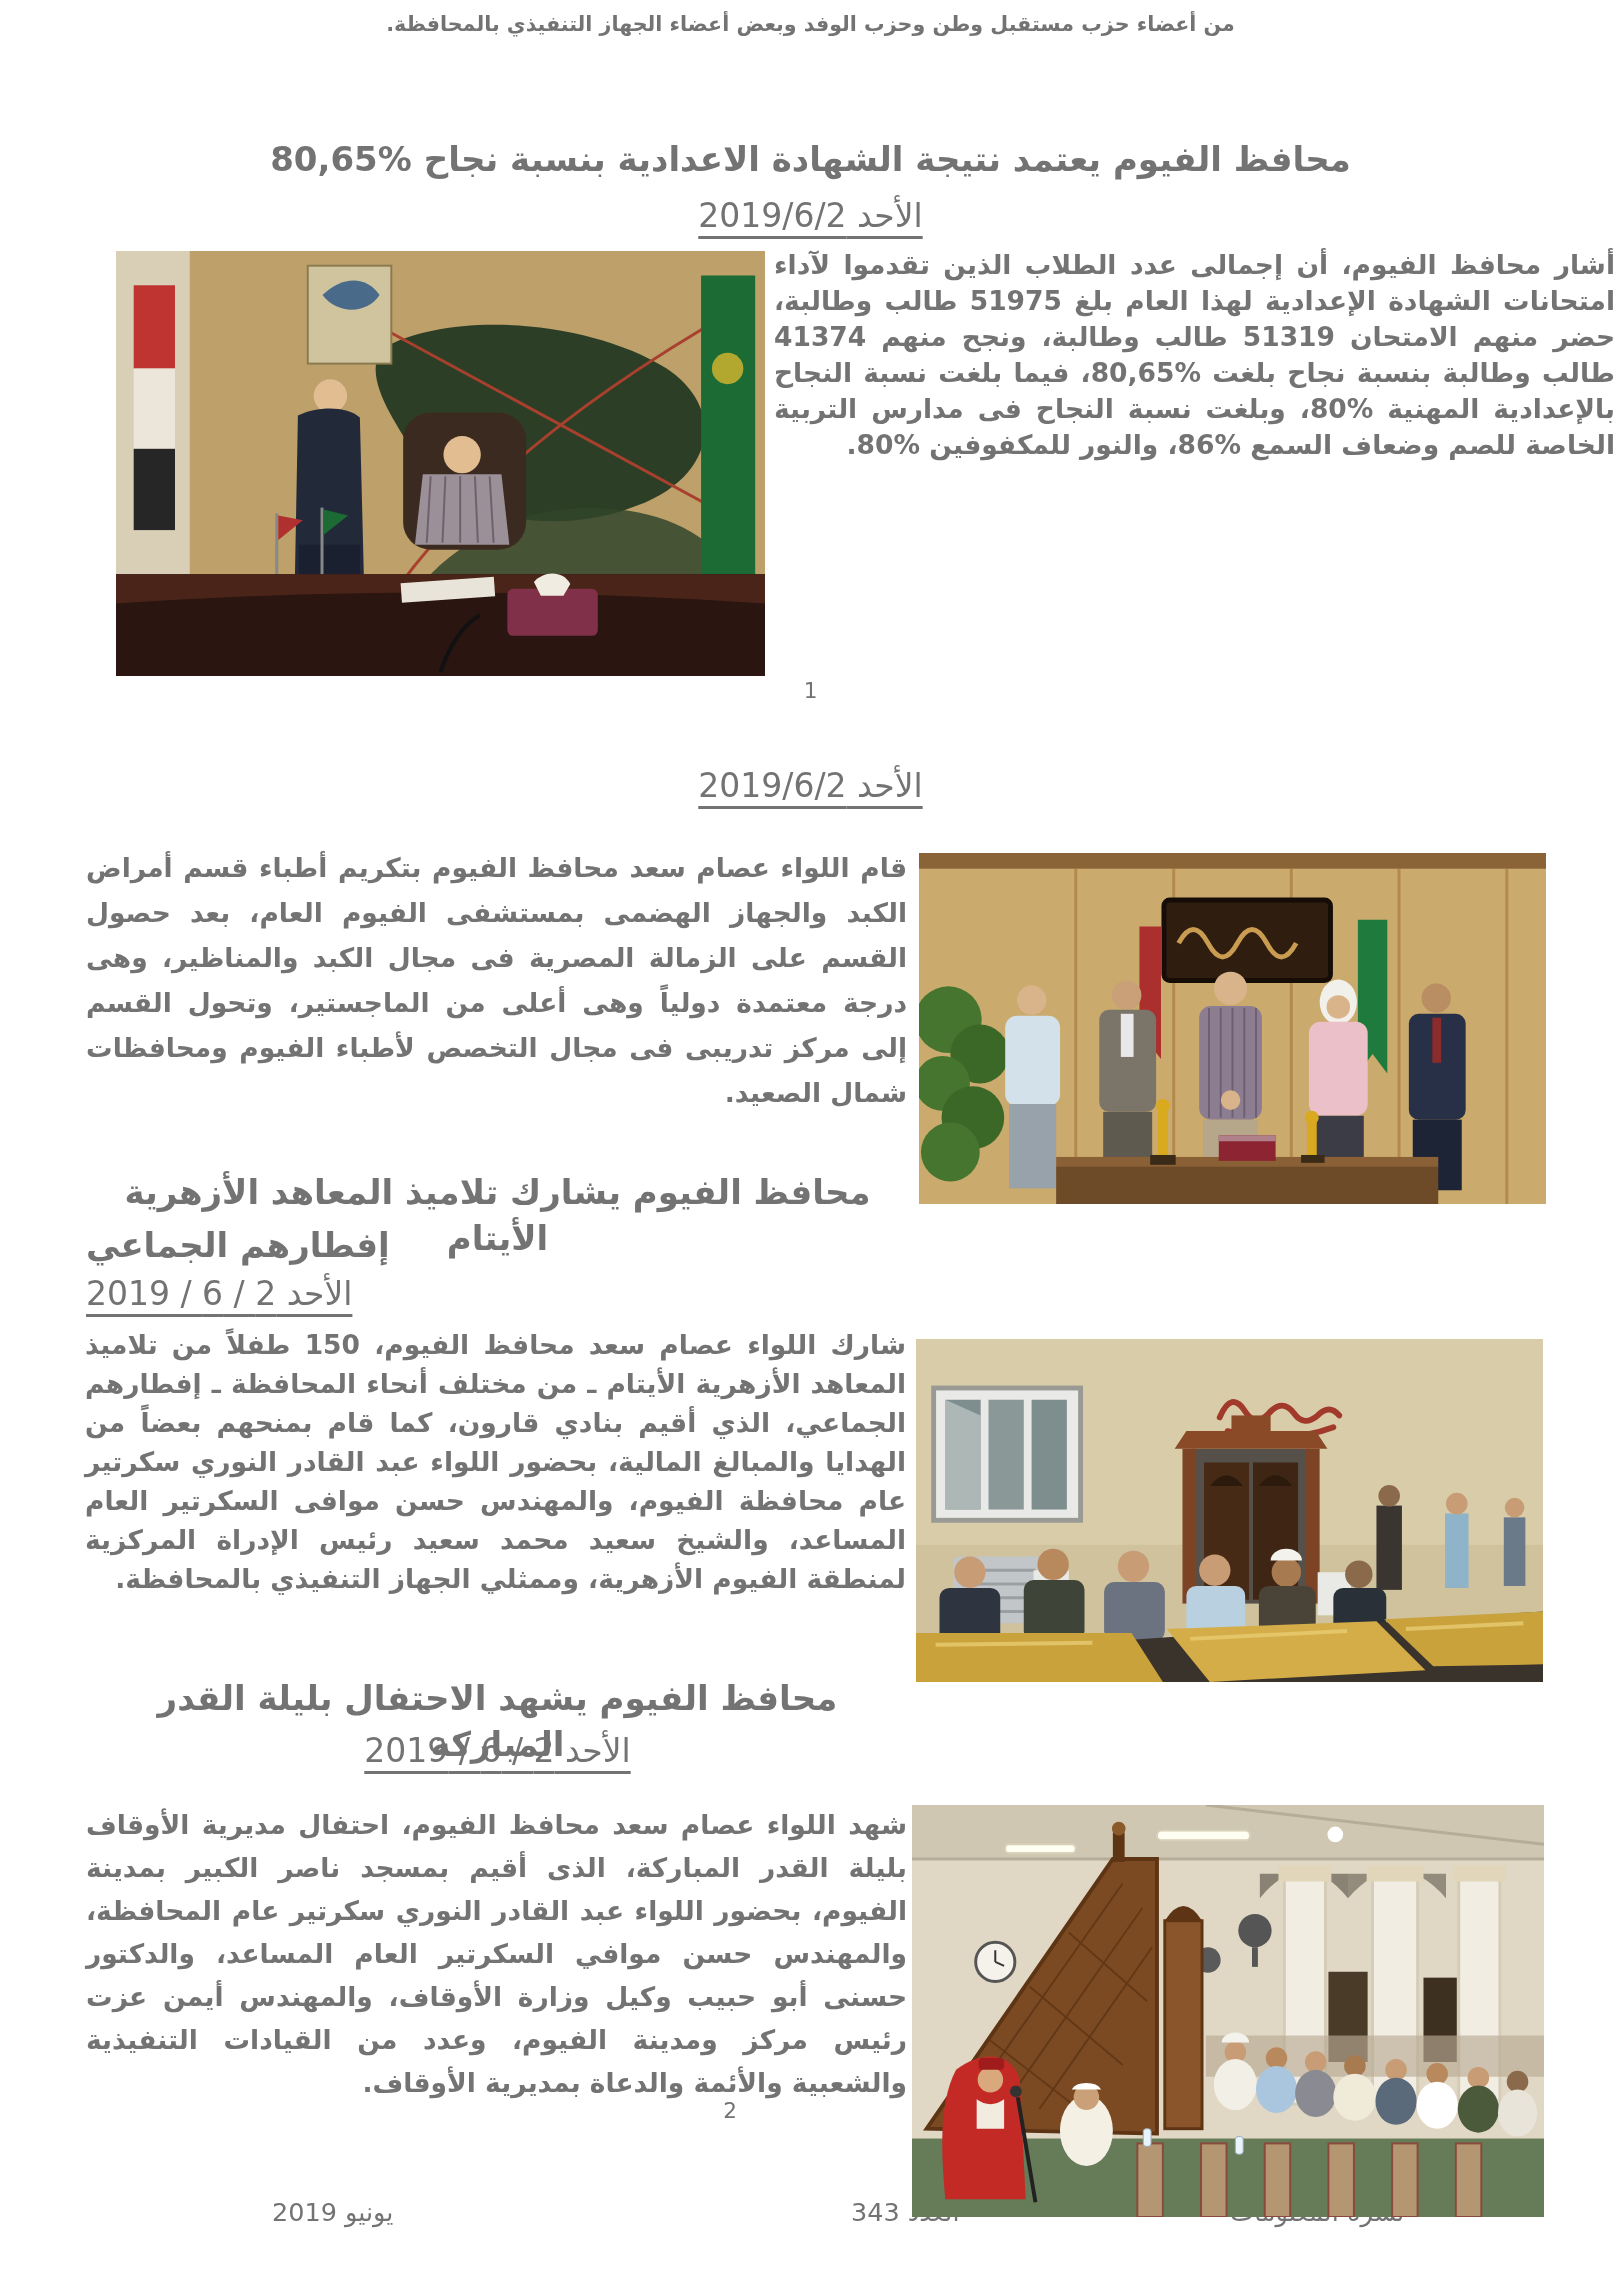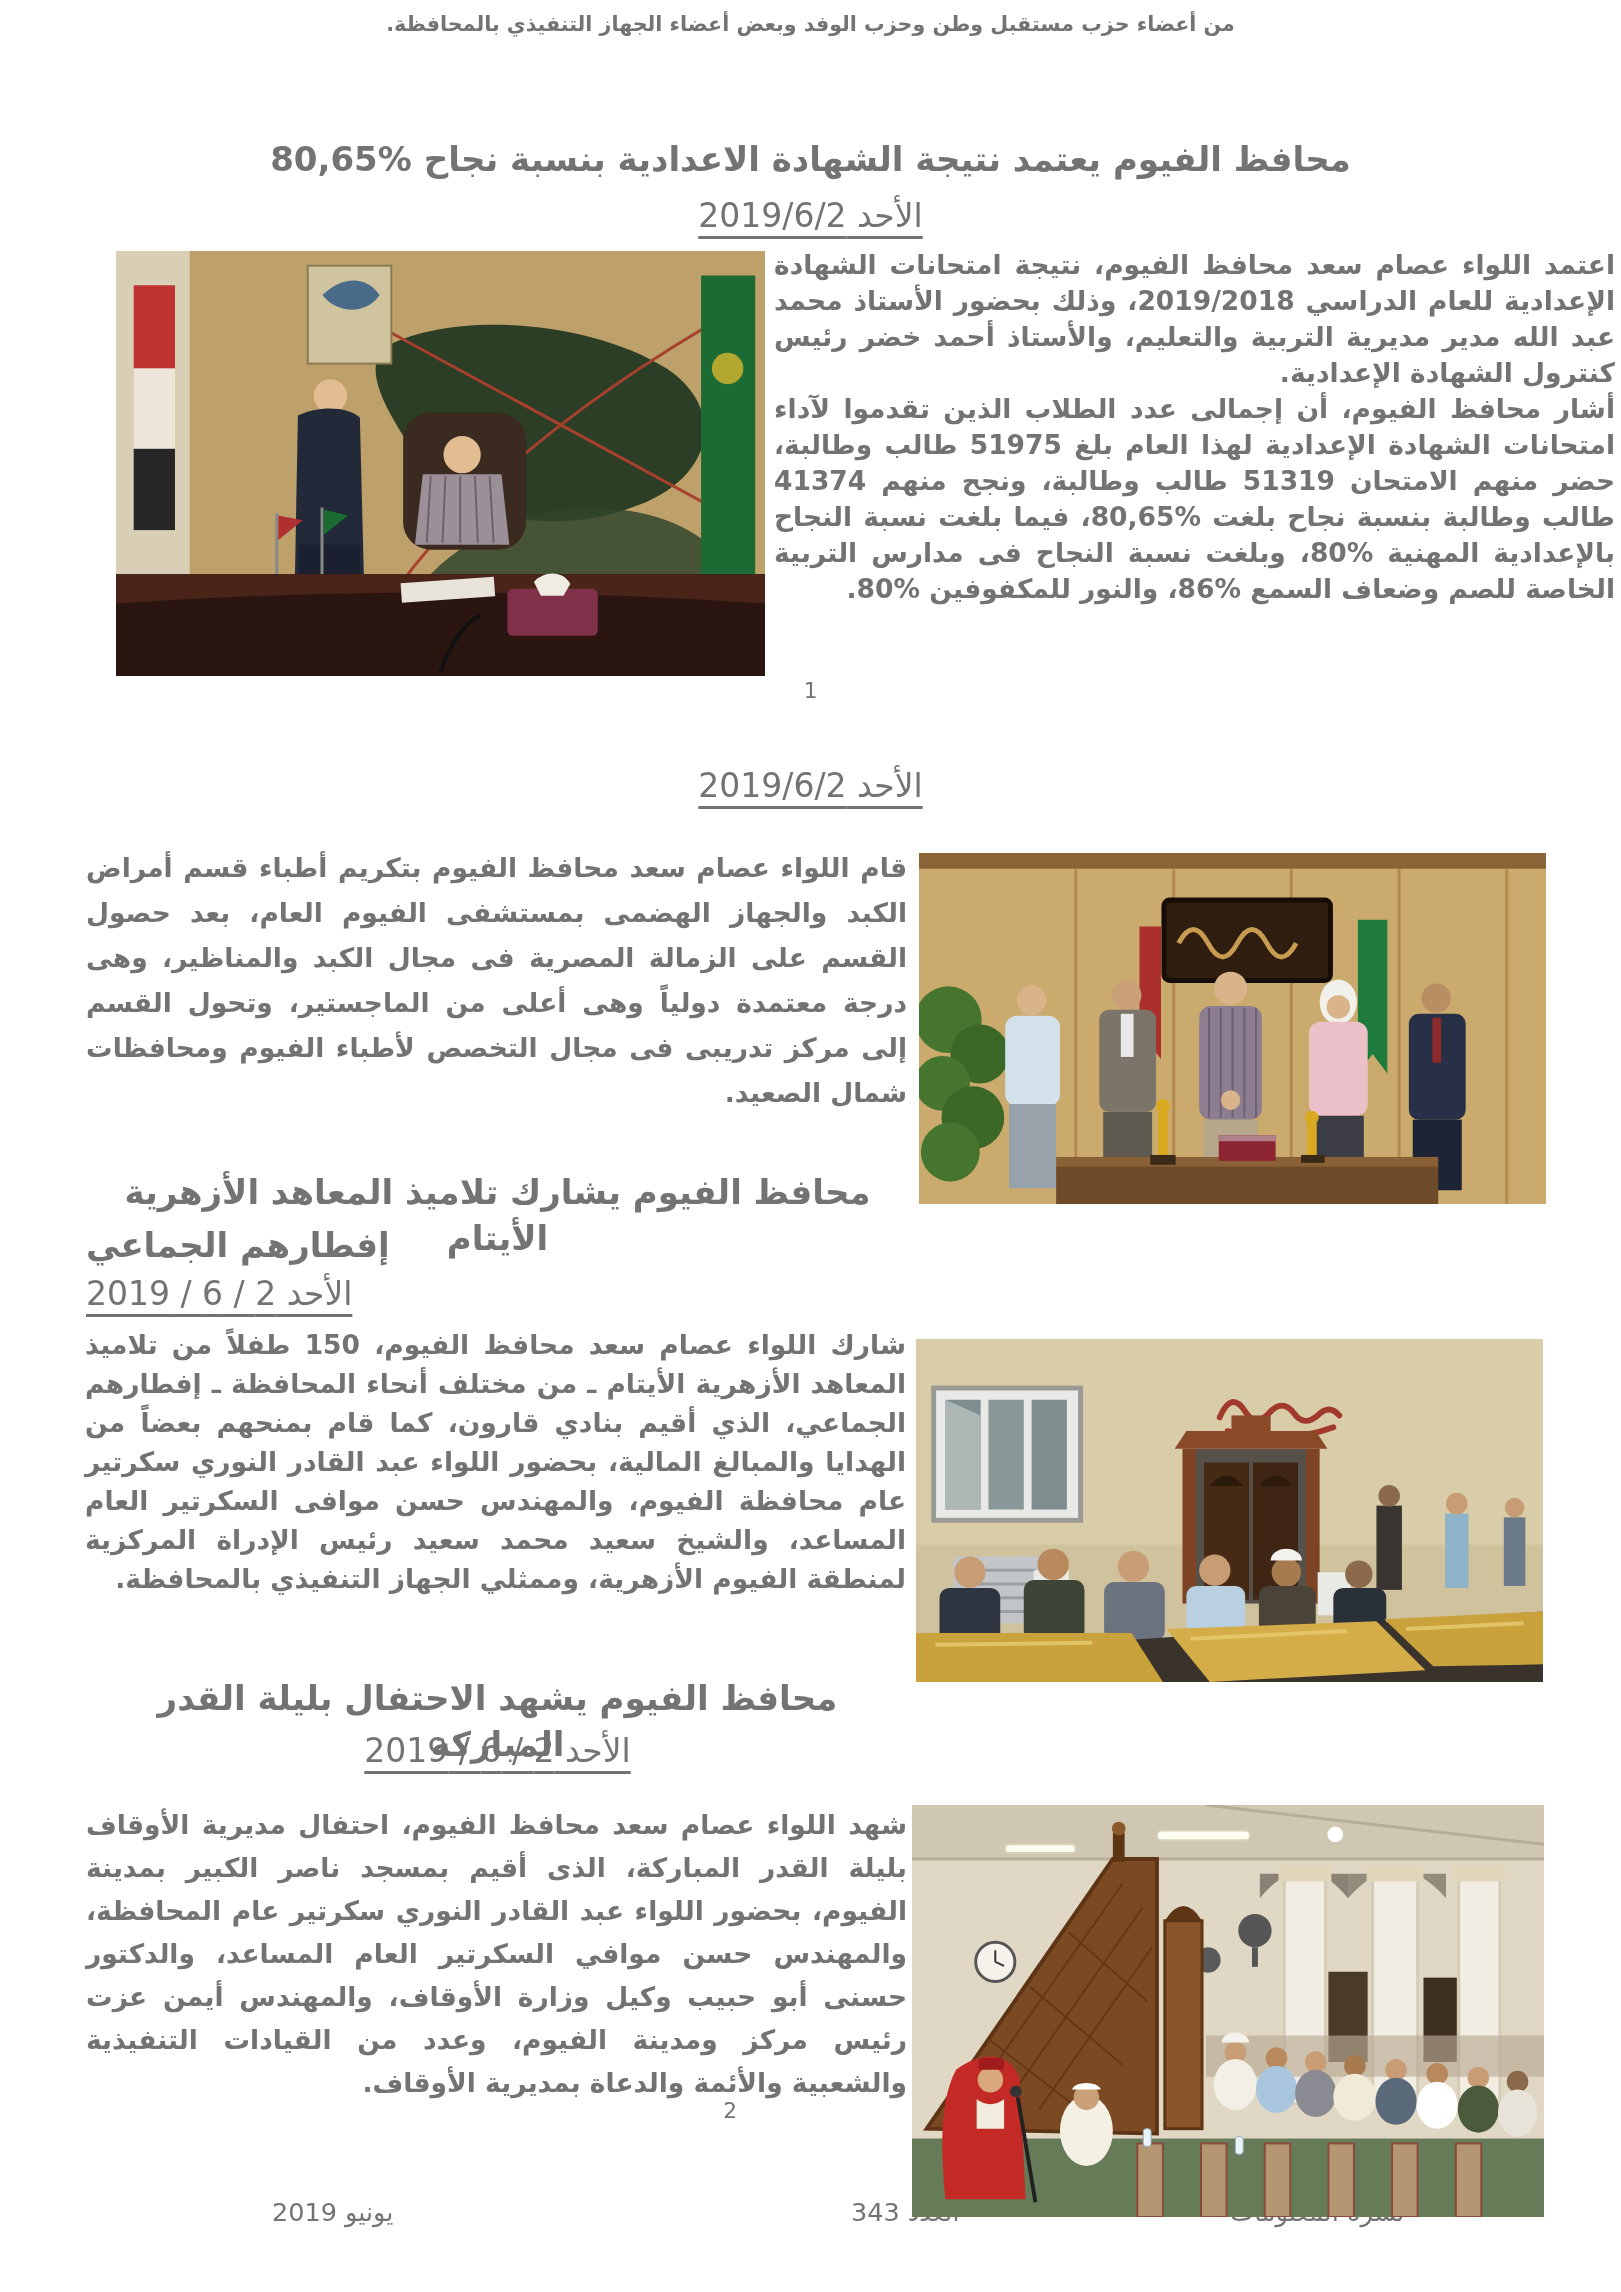--- a/index.html
+++ b/index.html
@@ -77,21 +77,20 @@
       <rect y="330" width="660" height="104" fill="#2a1510"></rect>
       <path d="M0,330 L660,330 L660,360 C440,345 220,345 0,360 Z" fill="#4a2418"></path>
       <rect x="290" y="336" width="95" height="20" fill="#e8e4da" transform="rotate(-4 337 346)"></rect>
       <rect x="398" y="345" width="92" height="48" rx="6" fill="#803048"></rect>
       <path d="M425,338 C435,326 455,326 462,340 L455,352 L432,352 Z" fill="#f0ece2"></path>
       <path d="M330,430 C340,400 355,380 370,372" stroke="#111111" stroke-width="4" fill="none"></path>
     </svg>
   </figure>
 
   <div class="abs bodytext" style="left:774px;top:247px;width:841px;line-height:36px">
-    <p>اعتمد اللواء عصام سعد محافظ الفيوم، نتيجة امتحانات الشهادة الإعدادية للعام الدراسي 2019/2018، وذلك بحضور الأستاذ محمد عبد الله مدير مديرية التربية والتعليم، والأستاذ أحمد خضر رئيس كنترول الشهادة الإعدادية.</p>
     <p>أشار محافظ الفيوم، أن إجمالى عدد الطلاب الذين تقدموا لآداء امتحانات الشهادة الإعدادية لهذا العام بلغ 51975 طالب وطالبة، حضر منهم الامتحان 51319 طالب وطالبة، ونجح منهم 41374 طالب وطالبة بنسبة نجاح بلغت %80,65، فيما بلغت نسبة النجاح بالإعدادية المهنية %80، وبلغت نسبة النجاح فى مدارس التربية الخاصة للصم  وضعاف السمع %86، والنور للمكفوفين %80.</p>
   </div>
 
   <div class="abs pagenum c-full" style="top:678px">1</div>
 
   <div class="abs dateline c-full" style="top:766px"><span>الأحد 2019/6/2</span></div>
 
   <div class="abs bodytext" style="left:86px;top:845px;width:821px;line-height:45px">
     <p>قام اللواء عصام سعد محافظ الفيوم بتكريم أطباء قسم أمراض الكبد والجهاز الهضمى بمستشفى الفيوم العام، بعد حصول القسم على الزمالة المصرية فى مجال الكبد والمناظير، وهى درجة معتمدة دولياً وهى أعلى من الماجستير، وتحول القسم إلى مركز تدريبى فى مجال التخصص لأطباء الفيوم ومحافظات شمال الصعيد.</p>
   </div>

